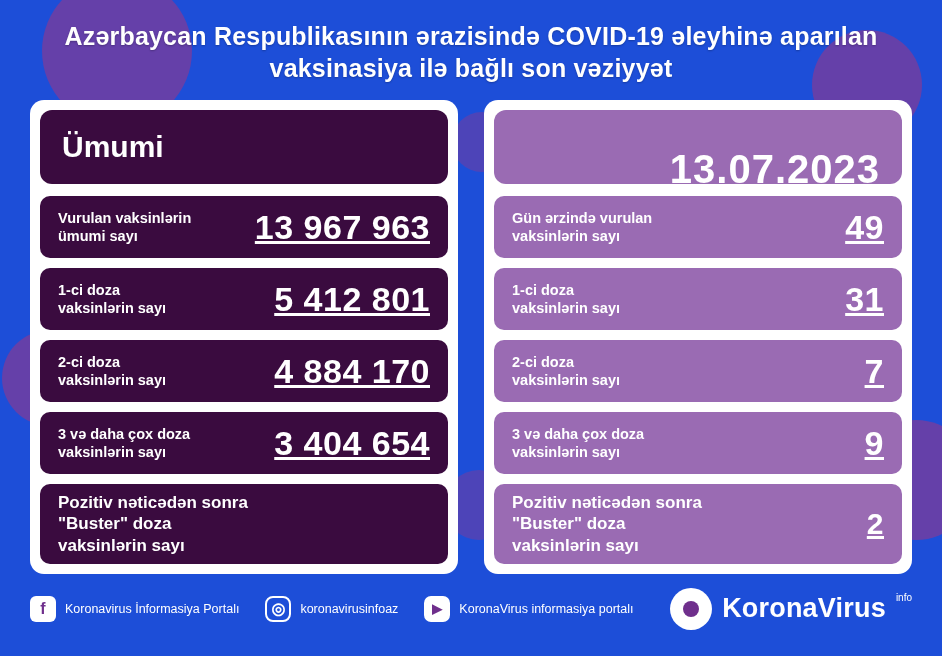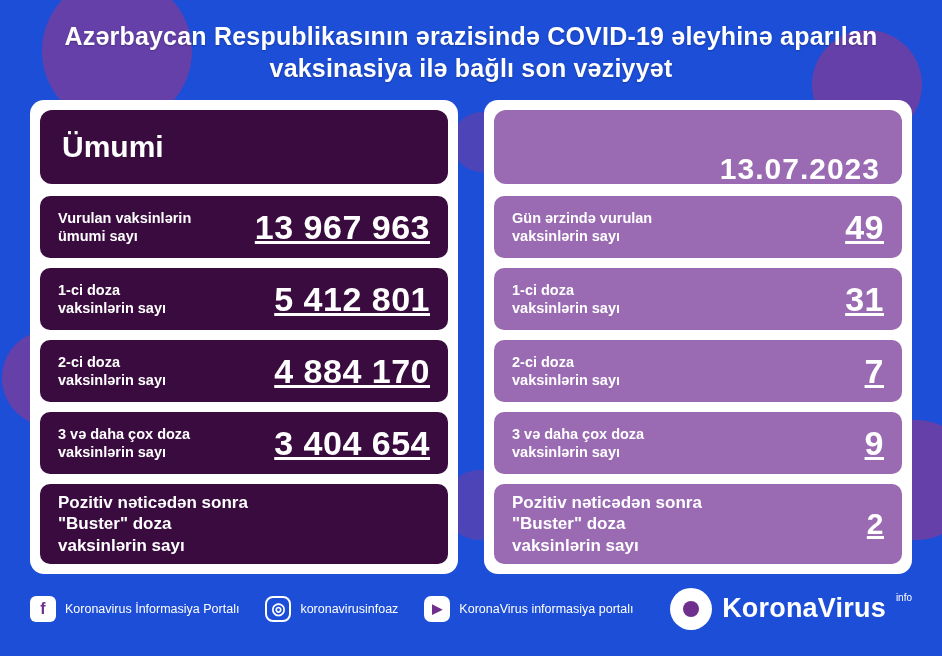--- a/index.html
+++ b/index.html
@@ -82,21 +82,21 @@
   }
   .head-left { background: #3a0b3f; justify-content: flex-start; }
   .head-right { background: #9a6bb3; justify-content: flex-end; }
   .head-left .head-text {
     color: #ffffff;
     font-size: 30px;
     font-weight: bold;
   }
   .head-right .head-text {
     color: #ffffff;
-    font-size: 30px;
+    font-size: 40px;
     font-weight: bold;
     letter-spacing: 1px;
     margin-top: 44px;
   }
 
   .row {
     display: flex;
     align-items: center;
     justify-content: space-between;
     border-radius: 10px;

